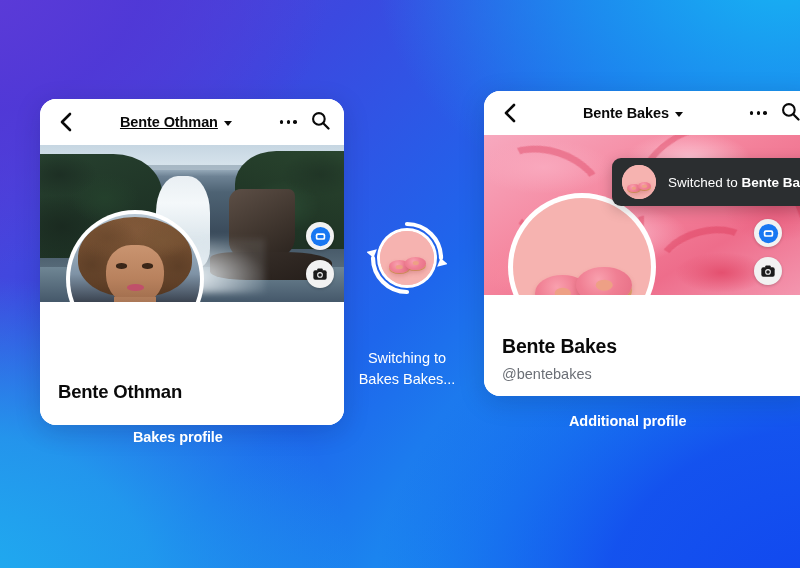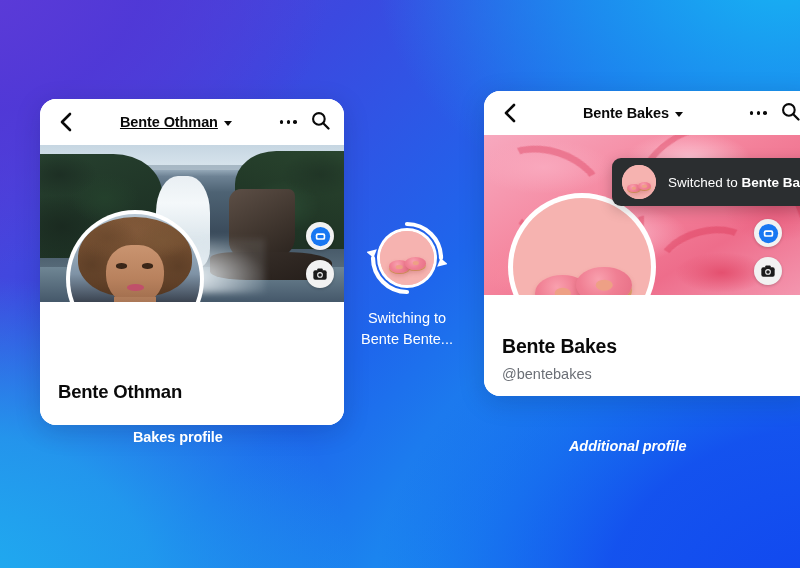--- a/index.html
+++ b/index.html
@@ -288,20 +288,21 @@
   }
   .toast-text b { font-weight: bold; }
 
   
   #switcher {
     position: absolute;
     left: 352px; top: 218px;
     width: 110px;
     display: flex; flex-direction: column; align-items: center;
     z-index: 20;
+    gap: 40px;
   }
   .switch-ring {
     position: relative;
     width: 80px; height: 80px;
   }
   .switch-ring svg { position:absolute; left:0; top:0; }
   .switch-inner {
     position: absolute;
     left: 13px; top: 13px;
     width: 54px; height: 54px;
@@ -321,21 +322,21 @@
   
   .caption {
     position: absolute;
     color: #fff;
     font-weight: bold;
     font-size: 14.5px;
     letter-spacing: -0.1px;
     white-space: nowrap;
   }
   #caption-main  { left: 133px; top: 429px; }
-  #caption-extra { left: 569px; top: 438px; font-style: italic; }
+  #caption-extra { left: 569px; top: 413px; }
 </style>
 </head>
 <body>
 
 <div id="stage">
 
   <div class="bg-base"></div>
   <div class="bg-tr"></div>
   <div class="bg-tl"></div>
   <div class="bg-br"></div>
@@ -512,20 +513,20 @@
         <div class="donuts" style="position:absolute; inset:0;">
           <div class="donut-base" style="left:16%; top:60%; width:40%; height:20%;"></div>
           <div class="donut-base" style="left:46%; top:54%; width:40%; height:20%;"></div>
           <div class="donut" style="left:16%; top:54%; width:40%; height:24%;"></div>
           <div class="donut" style="left:46%; top:48%; width:40%; height:24%;"></div>
         </div>
       </div>
     </div>
     <div class="switch-label">
       <div>Switching to</div>
-      <div>Bente Bente...</div>
+      <div>Bakes Bakes...</div>
     </div>
   </div>
 
   <div class="caption" id="caption-main">Bakes profile</div>
   <div class="caption" id="caption-extra">Additional profile</div>
 
 </div>
 
 </body></html>

